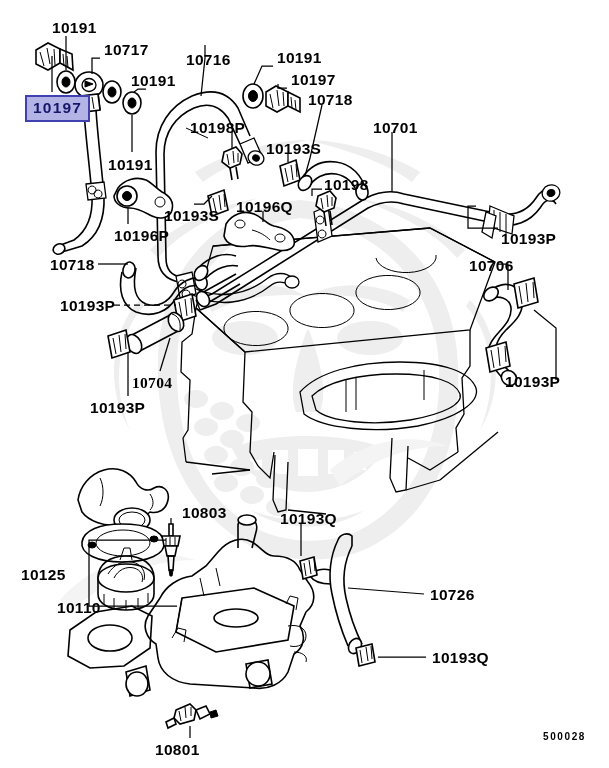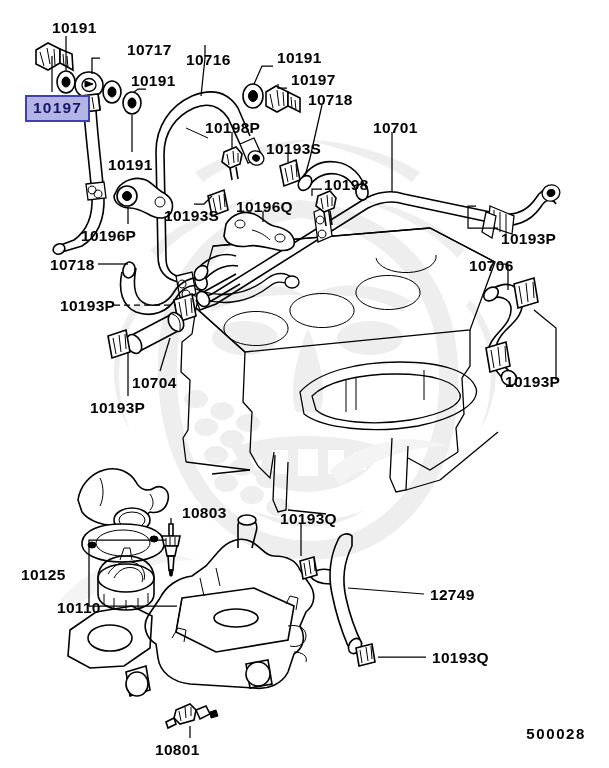--- a/index.html
+++ b/index.html
@@ -45,21 +45,21 @@
     padding: 3px 6px 4px 6px;
     color: #16166a;
     letter-spacing: 1.2px;
   }
   #sheet-code {
     position: absolute;
     right: 14px;
     bottom: 26px;
     font-family: "Liberation Sans", "DejaVu Sans", sans-serif;
     font-weight: bold;
-    font-size: 15px;
+    font-size: 10px;
     letter-spacing: 1.6px;
     color: #000000;
   }
   svg { display: block; }
   .ln  { fill: none; stroke: #000; stroke-width: 1.3; }
   .ln2 { fill: none; stroke: #000; stroke-width: 1.6; }
   .lnt { fill: none; stroke: #000; stroke-width: 1.0; }
   .lead{ fill: none; stroke: #000; stroke-width: 1.25; }
   .blk { fill: #000; stroke: #000; stroke-width: 1; }
   .wht { fill: #fff; stroke: #000; stroke-width: 1.3; }
@@ -495,45 +495,45 @@
       <path d="M89 572 L89 540 L166 540"></path>
       <path d="M424 594 L348 588"></path>
       <path d="M89 572 L89 606 L177 606"></path>
       <path d="M426 657 L378 657"></path>
       <path d="M190 738 L190 726"></path>
     </g>
   </svg>
 
   <div id="label-layer">
       <div class="callout" style="left: 52px; top: 20px;">10191</div>
-      <div class="callout" style="left: 104px; top: 42px; margin-left: 23px;">10717</div>
+      <div class="callout" style="left: 104px; top: 42px;">10717</div>
       <div class="callout" style="left: 186px; top: 29px; margin-top: 23px;">10716</div>
       <div class="callout" style="left: 277px; top: 50px;">10191</div>
       <div class="callout" style="left: 131px; top: 73px;">10191</div>
       <div class="callout" style="left: 291px; top: 72px;">10197</div>
       <div class="callout" style="left: 308px; top: 92px;">10718</div>
       <div class="callout hl" style="left: 25px; top: 95px; background: rgb(179, 179, 230); border-color: rgb(64, 64, 176);">10197</div>
-      <div class="callout" style="left: 205px; top: 120px;">10198P</div>
+      <div class="callout" style="left: 190px; top: 120px;">10198P</div>
       <div class="callout" style="left: 373px; top: 120px;">10701</div>
       <div class="callout" style="left: 266px; top: 141px;">10193S</div>
       <div class="callout" style="left: 108px; top: 157px;">10191</div>
       <div class="callout" style="left: 324px; top: 177px;">10198</div>
       <div class="callout" style="left: 236px; top: 199px;">10196Q</div>
       <div class="callout" style="left: 164px; top: 208px;">10193S</div>
       <div class="callout" style="left: 501px; top: 231px;">10193P</div>
-      <div class="callout" style="left: 81px; top: 228px;">10196P</div>
+      <div class="callout" style="left: 114px; top: 228px;">10196P</div>
       <div class="callout" style="left: 50px; top: 257px;">10718</div>
       <div class="callout" style="left: 469px; top: 258px;">10706</div>
       <div class="callout" style="left: 60px; top: 298px;">10193P</div>
       <div class="callout" style="left: 505px; top: 374px;">10193P</div>
-      <div class="callout" style="left: 132px; top: 375px;">10704</div>
+      <div class="callout" style="left: 132px; top: 375px; font-family: Liberation Serif, serif;">10704</div>
       <div class="callout" style="left: 90px; top: 400px;">10193P</div>
       <div class="callout" style="left: 150px; top: 505px; padding-left: 32px;">10803</div>
       <div class="callout" style="left: 280px; top: 511px;">10193Q</div>
       <div class="callout" style="left: 21px; top: 567px;">10125</div>
-      <div class="callout" style="left: 430px; top: 587px;">12749</div>
+      <div class="callout" style="left: 430px; top: 587px;">10726</div>
       <div class="callout" style="left: 57px; top: 600px;">10110</div>
       <div class="callout" style="left: 432px; top: 650px;">10193Q</div>
       <div class="callout" style="left: 155px; top: 742px;">10801</div>
     </div>
 
   <div id="sheet-code">500028</div>
 </div>
 
 </body></html>

